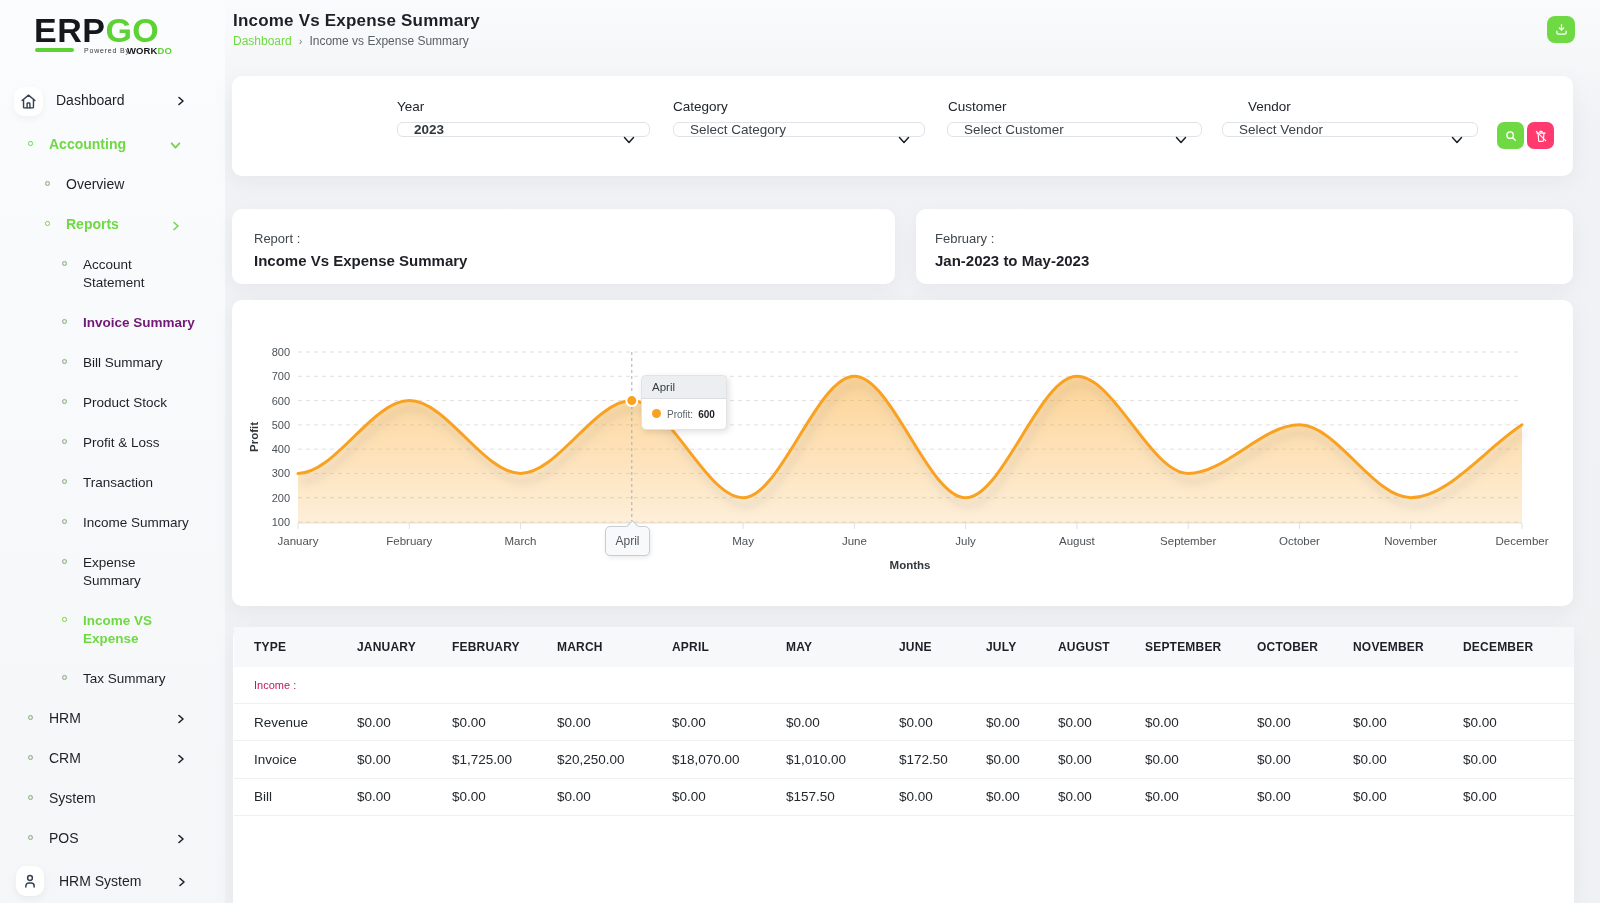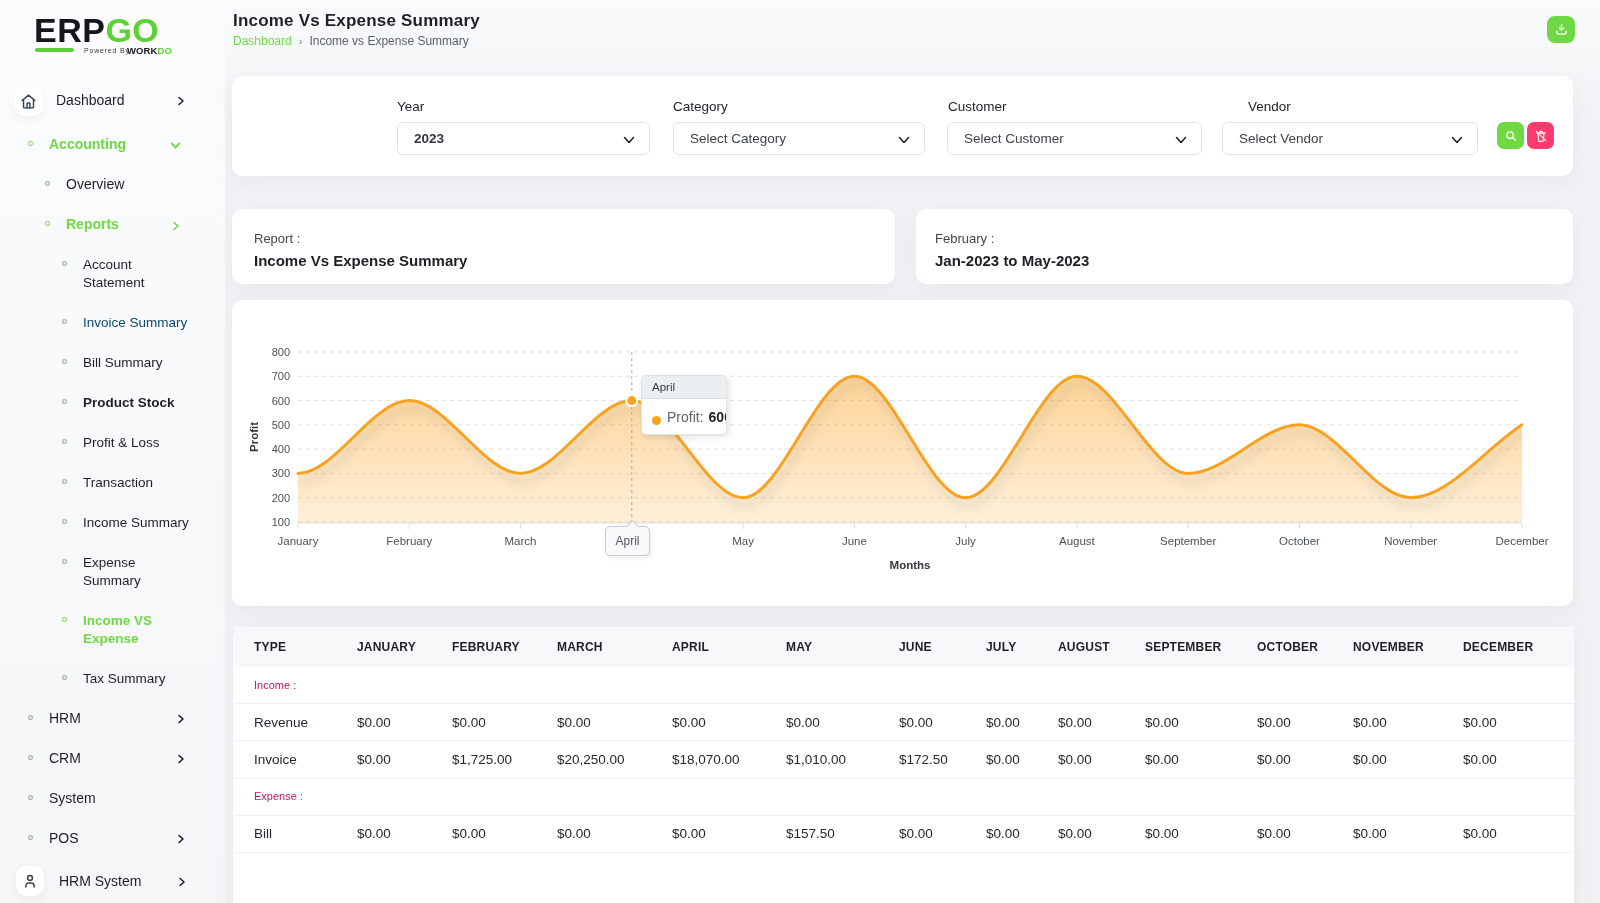--- a/index.html
+++ b/index.html
@@ -18,35 +18,35 @@
 .blt{position:absolute;width:4.5px;height:4.5px;border-radius:50%;border:1.6px solid #97a89b;box-shadow:inset 0 0 0 .5px #b7e3a4}
 .blt.g{border-color:#6fd943;box-shadow:none}
 .chv{position:absolute}
 .title{position:absolute;left:233px;top:11px;font-size:17px;font-weight:700;color:#1f2027;letter-spacing:.2px}
 .bc{position:absolute;left:233px;top:34px;font-size:12px;color:#5a6168}
 .bc a{color:#6fd943;text-decoration:none}
 .bc .sep{margin:0 7px;color:#7a8087;font-size:11px}
 .dl-btn{position:absolute;left:1547px;top:16px;width:28px;height:27px;background:#6fd943;border-radius:8px;display:flex;align-items:center;justify-content:center}
 .card{position:absolute;background:#fff;border-radius:10px;box-shadow:0 6px 18px rgba(169,174,183,.14)}
 .f-lab{position:absolute;font-size:13.5px;color:#21262c}
-.sel{position:absolute;height:33px;border:1px solid #dfe3e8;border-radius:6px;background:#fff;font-size:13.5px;font-weight:700;color:#32373d;display:flex;align-items:center;padding-left:16px}
+.sel{position:absolute;height:15px;border:1px solid #dfe3e8;border-radius:6px;background:#fff;font-size:13.5px;font-weight:700;color:#32373d;display:flex;align-items:center;padding-left:16px}
 .sel.ph{font-weight:400;color:#3c4248}
 .sel svg{position:absolute;right:13px;top:10px}
 .btn{position:absolute;width:27px;height:27px;border-radius:7px;display:flex;align-items:center;justify-content:center}
 .lab1{font-size:13px;color:#40474e}
 .lab2{font-size:15px;font-weight:700;color:#1f2027;margin-top:4px}
 .chart{position:absolute;left:232px;top:300px}
 .xlab,.ylab{font-size:11.5px;fill:#4c5257;font-family:"Liberation Sans",sans-serif}
 .ylab{font-size:11px}
 .yax,.xtitle{font-size:11.5px;font-weight:700;fill:#33383d;font-family:"Liberation Sans",sans-serif}
 .apr-box{position:absolute;left:605px;top:526px;width:45px;height:30px;background:#f8f9fa;border:1px solid #c6ccd2;border-radius:5px;font-size:12px;color:#51575d;display:flex;align-items:center;justify-content:center;box-shadow:1px 2px 4px rgba(0,0,0,.08)}
 .apr-box:before{content:"";position:absolute;left:22px;top:-5px;width:8px;height:8px;background:#f8f9fa;border-left:1px solid #c6ccd2;border-top:1px solid #c6ccd2;transform:rotate(45deg)}
 .tip{position:absolute;left:641px;top:375px;width:86px;background:#fff;border:1px solid #e3e3e3;border-radius:5px;box-shadow:2px 2px 6px rgba(0,0,0,.12);overflow:hidden}
 .tip-h{background:#eceff1;border-bottom:1px solid #ddd;padding:5px 10px;font-size:11.5px;color:#373d3f}
-.tip-b{padding:9.5px 10px;font-size:14px;color:#5f6368;display:flex;align-items:flex-end}
+.tip-b{padding:9.5px 10px;font-size:10px;color:#5f6368;display:flex;align-items:flex-start}
 .tip-b .dot{width:9px;height:9px;border-radius:50%;background:#f9a220;margin-right:6px;flex-shrink:0}
 .tip-b b{color:#1f2027;margin-left:5px}
 table{position:absolute;left:234px;top:627px;width:1340px;border-collapse:collapse;table-layout:fixed}
 th{background:#f7f8fa;font-size:12px;font-weight:700;color:#1f2027;text-align:left;padding:13px 0 13px 20px;letter-spacing:.2px}
 td{font-size:13.5px;color:#23282e;text-align:left;padding:10.6px 0 10.6px 20px;border-top:1px solid #eef0f3;line-height:15px;height:15px;overflow:hidden}
 tr.sec td{color:#be185d;font-size:11px}
 tr:first-child td{border-top:none}
 </style></head>
 <body>
 <div class="sidebar"></div>
@@ -73,25 +73,25 @@
 <span class="blt " style="left:45px;top:181px"></span>
 <div class="m2" style="left:66px;top:176px;color:#1f2027;font-weight:400">Overview</div>
 <span class="blt g" style="left:45px;top:221px"></span>
 <div class="m2" style="left:66px;top:216px;color:#6fd943;font-weight:700">Reports</div>
 <svg class="chv" style="left:171px;top:221px" width="10" height="10" viewBox="0 0 10 10">
     <path d="M3 1.5 L7 5 L3 8.5" fill="none" stroke="#6fd943" stroke-width="1.6" stroke-linecap="round" stroke-linejoin="round"></path>
   </svg>
 <span class="blt " style="left:62px;top:261px"></span>
 <div class="m3" style="left:83px;top:256px;color:#1f2027;font-weight:400">Account<br>Statement</div>
 <span class="blt " style="left:62px;top:319px"></span>
-<div class="m3" style="left:83px;top:314px;color:#0c4a6e;font-weight:400">Invoice Summary</div>
+<div class="m3" style="left:83px;top:314px;color:#701a75;font-weight:700">Invoice Summary</div>
 <span class="blt " style="left:62px;top:359px"></span>
 <div class="m3" style="left:83px;top:354px;color:#1f2027;font-weight:400">Bill Summary</div>
 <span class="blt " style="left:62px;top:399px"></span>
-<div class="m3" style="left:83px;top:394px;color:#1f2027;font-weight:700">Product Stock</div>
+<div class="m3" style="left:83px;top:394px;color:#1f2027;font-weight:400">Product Stock</div>
 <span class="blt " style="left:62px;top:439px"></span>
 <div class="m3" style="left:83px;top:434px;color:#1f2027;font-weight:400">Profit &amp; Loss</div>
 <span class="blt " style="left:62px;top:479px"></span>
 <div class="m3" style="left:83px;top:474px;color:#1f2027;font-weight:400">Transaction</div>
 <span class="blt " style="left:62px;top:519px"></span>
 <div class="m3" style="left:83px;top:514px;color:#1f2027;font-weight:400">Income Summary</div>
 <span class="blt " style="left:62px;top:559px"></span>
 <div class="m3" style="left:83px;top:554px;color:#1f2027;font-weight:400">Expense<br>Summary</div>
 <span class="blt g" style="left:62px;top:617px"></span>
 <div class="m3" style="left:83px;top:612px;color:#6fd943;font-weight:700">Income VS<br>Expense</div>
@@ -308,35 +308,20 @@
         <td>$18,070.00</td>
         <td>$1,010.00</td>
         <td>$172.50</td>
         <td>$0.00</td>
         <td>$0.00</td>
         <td>$0.00</td>
         <td>$0.00</td>
         <td>$0.00</td>
         <td>$0.00</td>
       </tr>
-      <tr class="sec">
-        <td>Expense :</td>
-        <td></td>
-        <td></td>
-        <td></td>
-        <td></td>
-        <td></td>
-        <td></td>
-        <td></td>
-        <td></td>
-        <td></td>
-        <td></td>
-        <td></td>
-        <td></td>
-      </tr>
       <tr class="">
         <td>Bill</td>
         <td>$0.00</td>
         <td>$0.00</td>
         <td>$0.00</td>
         <td>$0.00</td>
         <td>$157.50</td>
         <td>$0.00</td>
         <td>$0.00</td>
         <td>$0.00</td>

